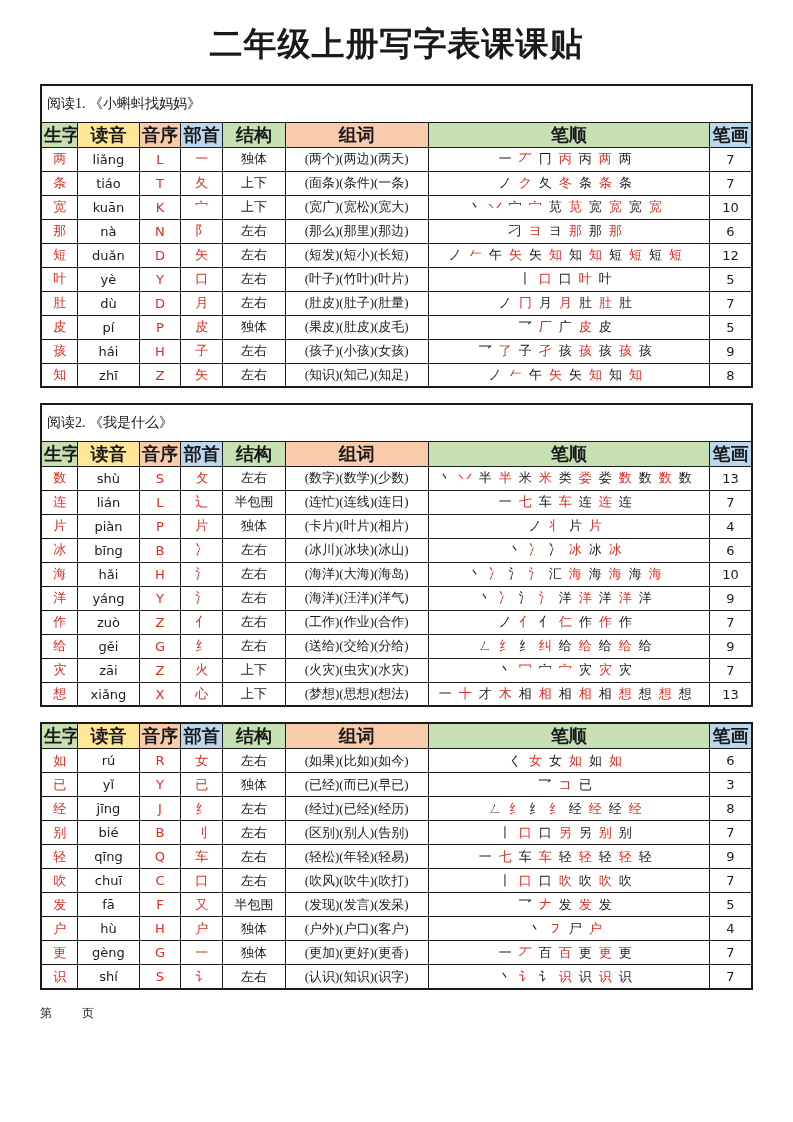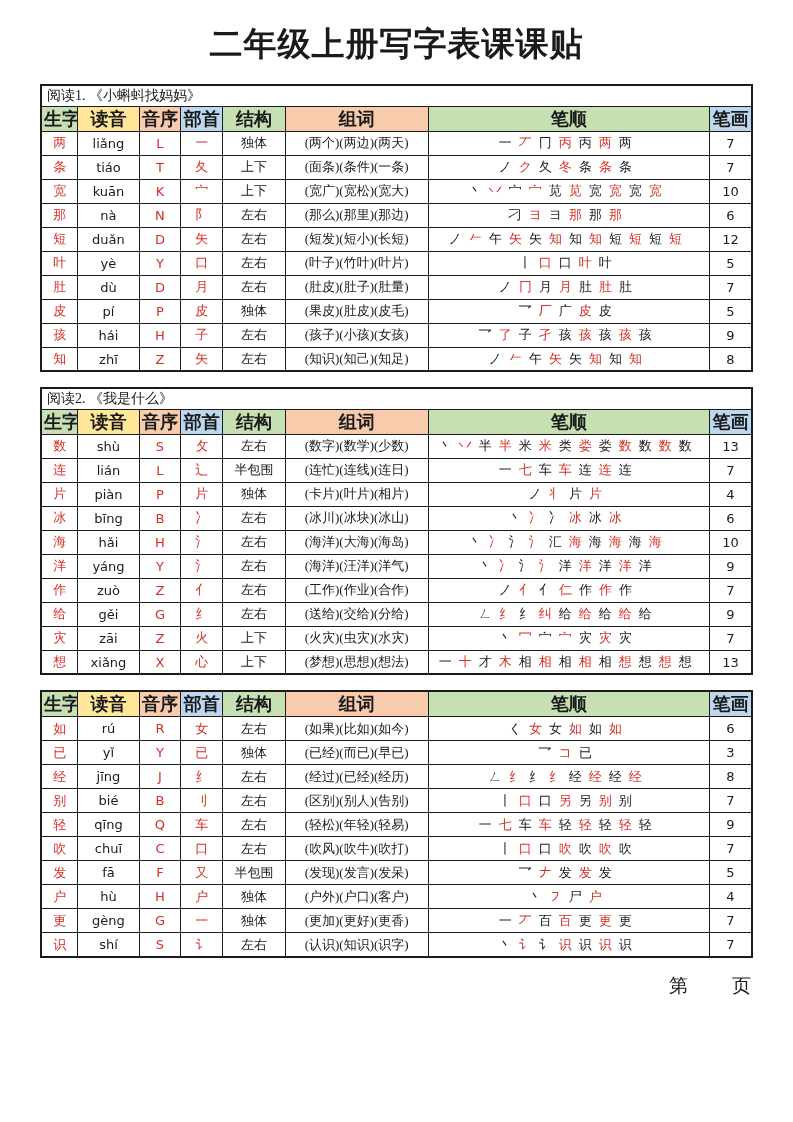--- a/index.html
+++ b/index.html
@@ -28,41 +28,41 @@
     width:713px;table-layout:fixed;border-collapse:collapse;
     border:2px solid var(--border-black);
     margin:0 0 15px 0;
   }
   table.wtable td,table.wtable th{
     border:1px solid var(--border-black);
     padding:0 2px;text-align:center;vertical-align:middle;
     font-size:13px;white-space:nowrap;overflow:hidden;
   }
   tr.section-row td{
-    text-align:left;font-size:14px;height:21px;background:#ffffff;
+    text-align:left;font-size:14px;height:37px;background:#ffffff;
     padding-left:5px;font-weight:normal;
   }
   tr.head-row th{height:23px;font-size:18px;font-weight:bold;}
   .h-green{background:var(--header-green);}
   .h-yellow{background:var(--header-yellow);margin-top:10px;}
   .h-salmon{background:var(--header-salmon);}
   .h-blue{background:var(--header-blue);}
   tr.data-row td{height:24px;}
   .c-char{color:var(--accent-red);font-size:17px;}
   .c-pinyin{font-family:"DejaVu Sans","Liberation Sans",sans-serif;font-size:13px;}
   .c-initial{color:var(--accent-red);font-family:"DejaVu Sans","Liberation Sans",sans-serif;font-size:14px;}
   .c-radical{color:var(--accent-red);font-size:14px;}
   .c-structure{font-size:13px;}
   .c-words{font-size:12px;letter-spacing:0;}
   .c-strokes{text-align:left;padding-left:4px;font-size:15px;margin-left:8px;}
   .stroke-step{margin-right:7px;color:#1a1a1a;}
   .stroke-step.red{color:var(--accent-red);}
   .c-count{font-family:"DejaVu Sans","Liberation Sans",sans-serif;font-size:14px;}
   .footer{
-    text-align:right;font-size:19px;letter-spacing:2px;
+    text-align:left;font-size:12px;letter-spacing:2px;
   }
 </style>
 </head>
 <body>
 
 <div class="page">
   <h1 class="title">二年级上册写字表课课贴</h1>
   <div id="tables">
   <table class="wtable">
     <colgroup>

